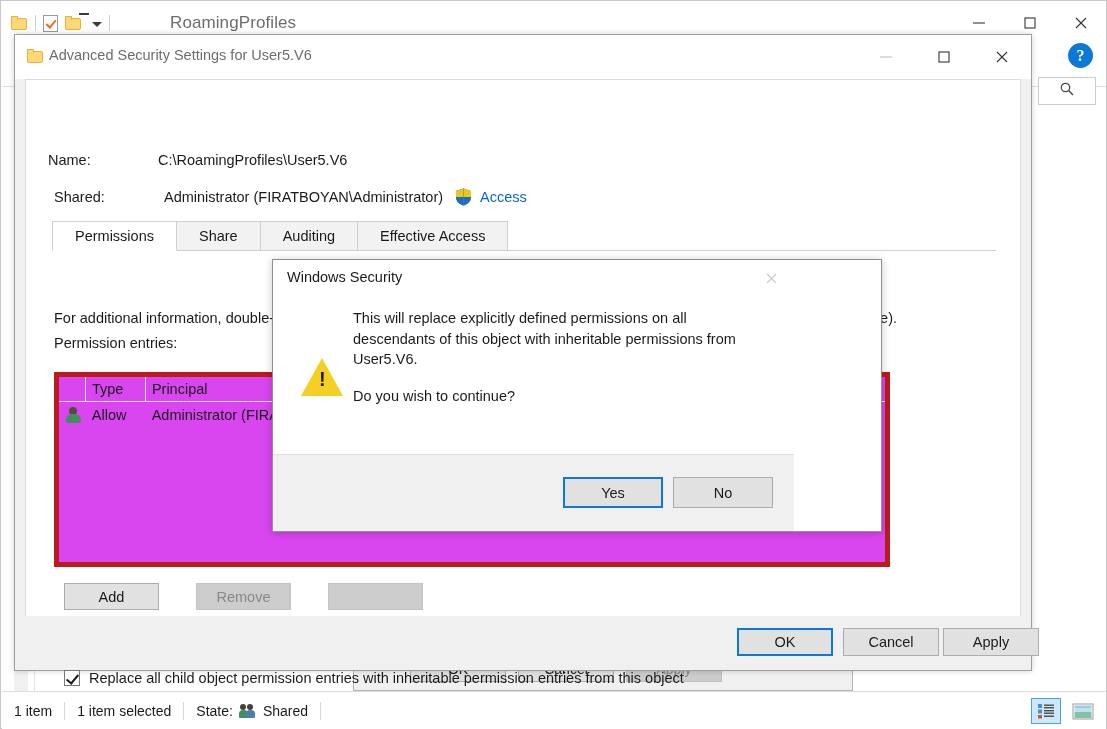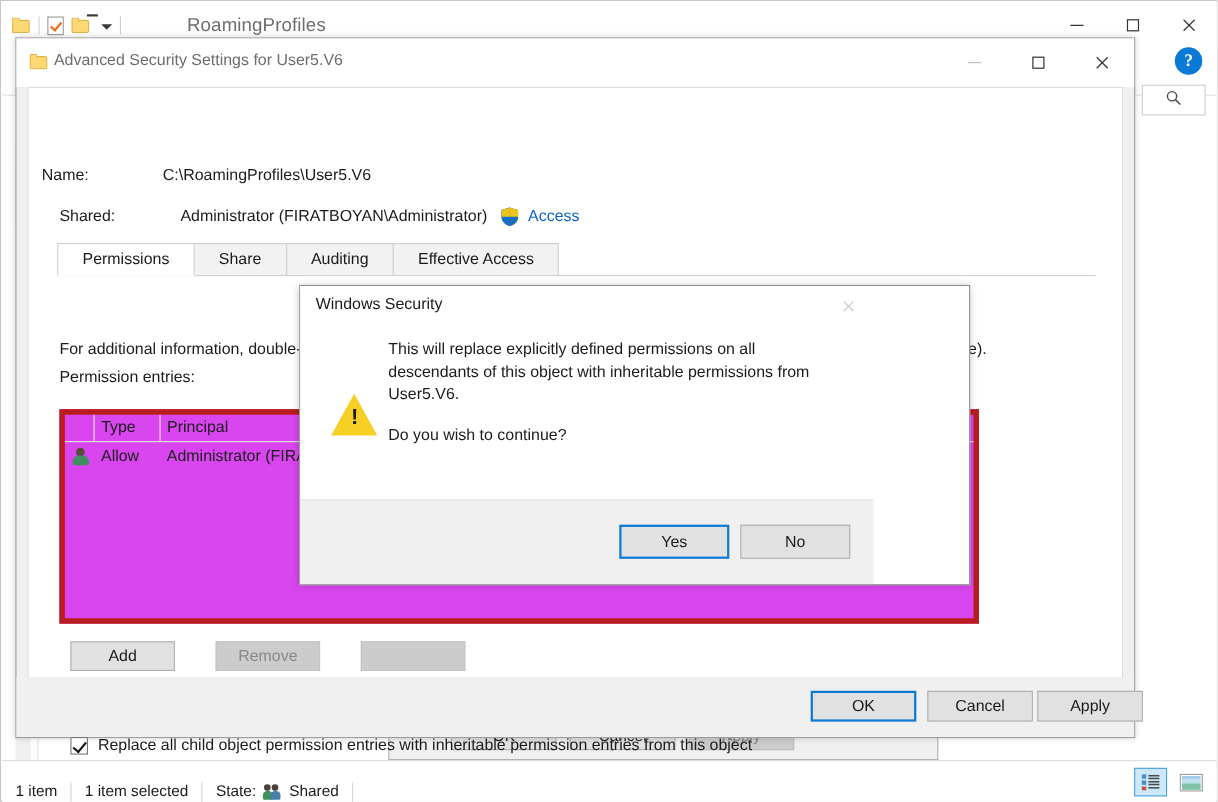--- a/index.html
+++ b/index.html
@@ -155,21 +155,21 @@
     position: absolute; left: 0px; top: 22px;
     width: 11px; height: 55px;
     background: #dadada;
   }
   .explorer-statusbar {
     position: absolute; left: 1px; top: 690px;
     width: 1104px; height: 38px;
     background: #ffffff;
     border-top: 1px solid #dcdcdc;
     box-sizing: border-box;
-    display: flex; align-items: flex-end;
+    display: flex; align-items: center;
   }
   .status-item {
     font-size: 14px; color: #1b1b1b;
     padding: 0 12px;
     display: flex; align-items: center; gap: 6px;
     height: 20px;
   }
   .status-sep { width: 1px; height: 18px; background: #d6d6d6; }
   .people-ico {
     width: 18px; height: 15px; position: relative; display: inline-block;
@@ -606,21 +606,21 @@
           <svg width="16" height="16" viewBox="0 0 16 16">
               <line x1="3" y1="3" x2="13" y2="13" stroke="#333" stroke-width="1.1"></line>
               <line x1="13" y1="3" x2="3" y2="13" stroke="#333" stroke-width="1.1"></line>
             </svg>
         </div>
       </div>
     </div>
 
     <div class="adv-content">
 
-      <div class="kv-row" style="left:12px; top:72px;">
+      <div class="kv-row" style="left:22px; top:72px;">
         <span class="kv-label">Name:</span>
         <span>C:\RoamingProfiles\User5.V6</span>
       </div>
 
       <div class="kv-row" style="left:28px; top:108px;">
         <span class="kv-label">Shared:</span>
         <span>Administrator (FIRATBOYAN\Administrator)</span>
         <span class="shield-ico">
           <svg width="17" height="18" viewBox="0 0 17 18">
             <path d="M8.5 0.6 L16 3 V9 C16 13.5 12.5 16.5 8.5 17.4 C4.5 16.5 1 13.5 1 9 V3 Z" fill="#1a6fc4"></path>

